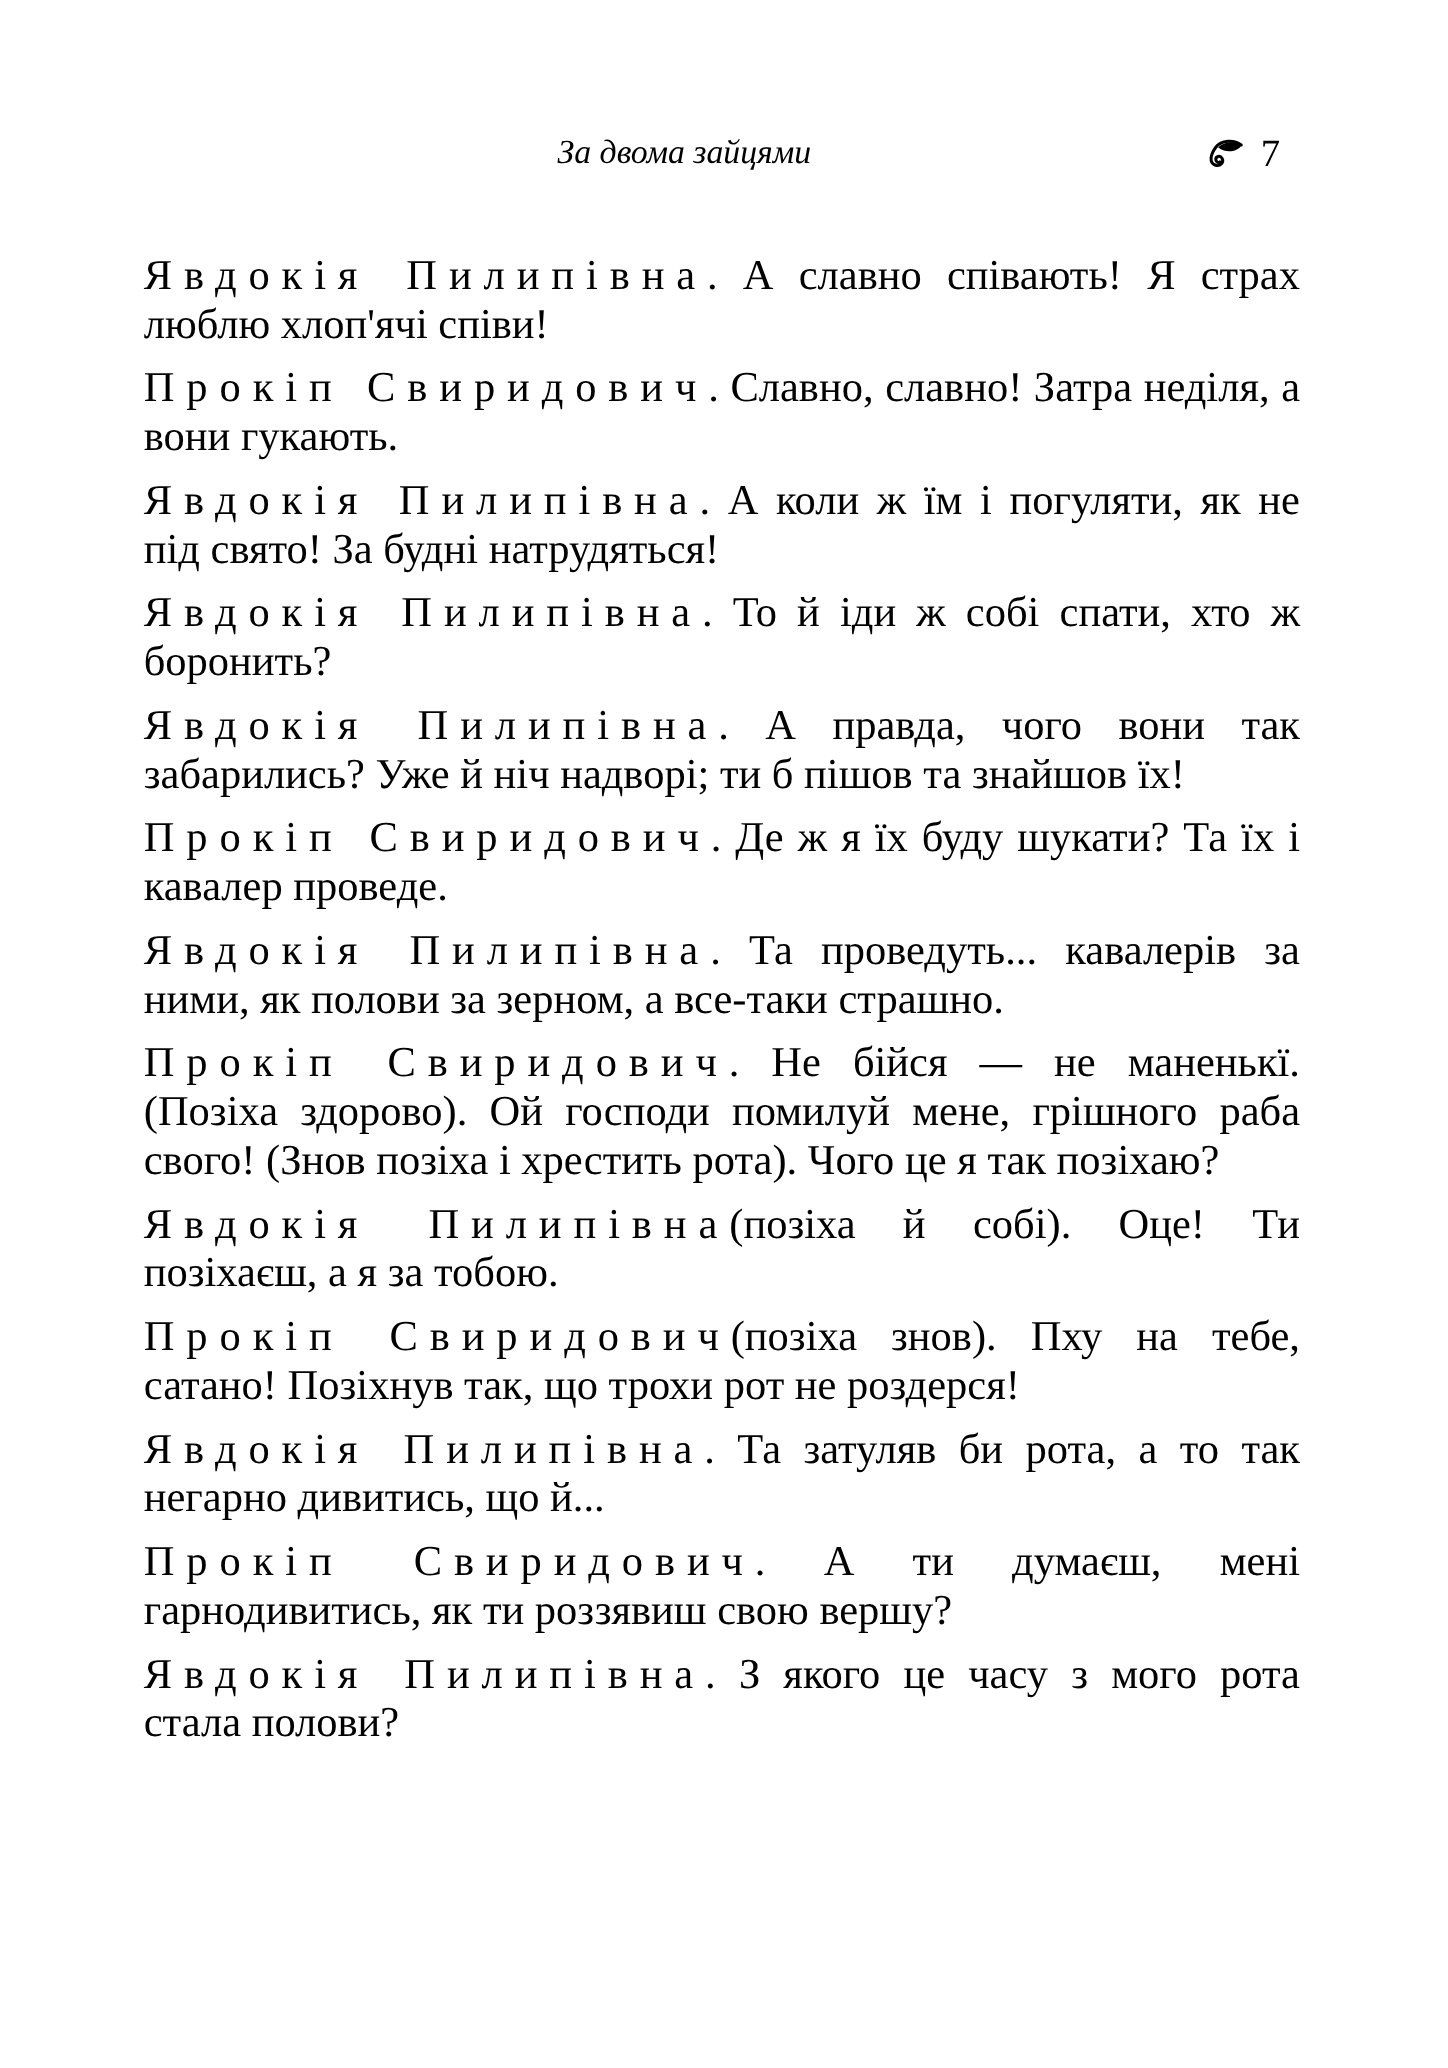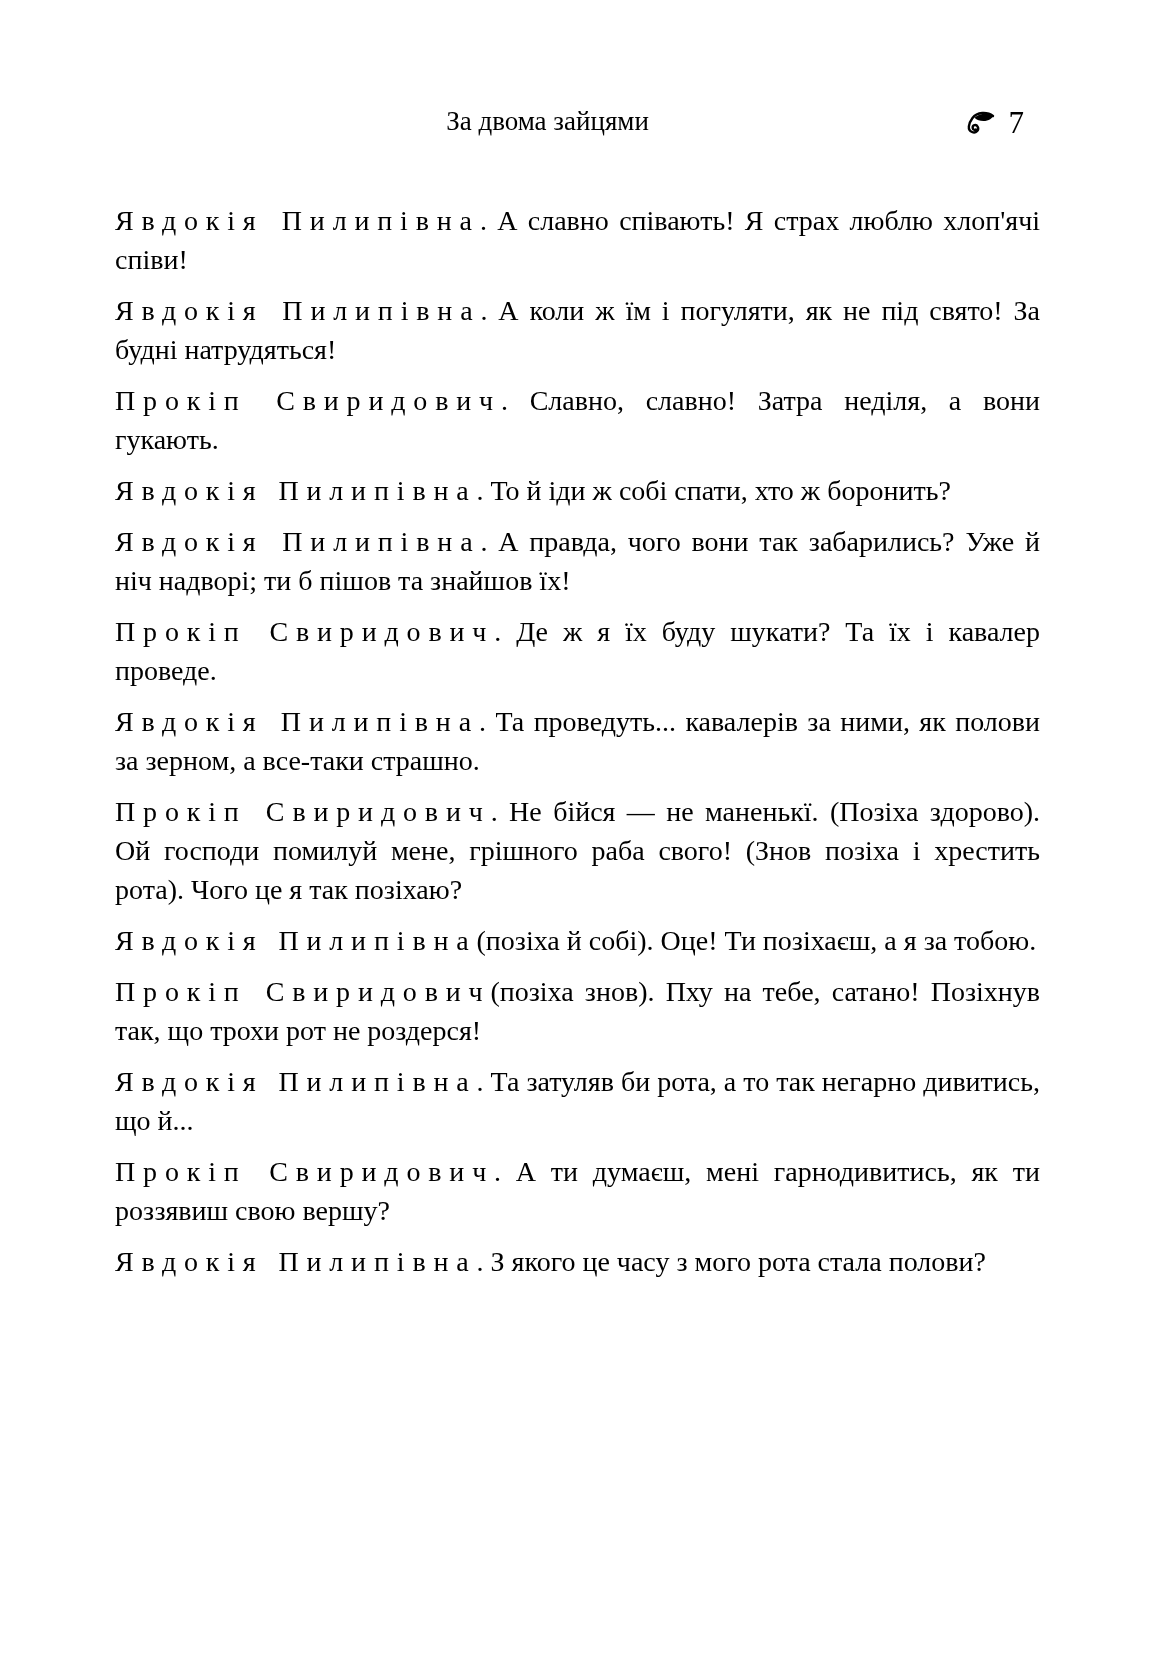--- a/index.html
+++ b/index.html
@@ -21,20 +21,21 @@
     position: relative;
     height: 42px;
     padding-top: 103px;
   }
   .running-title {
     position: absolute;
     left: -30px;
     right: 30px;
     top: 103px;
     text-align: center;
+    font-style: italic;
     font-size: 27px;
     line-height: 36px;
   }
   .header-right {
     position: absolute;
     right: 16px;
     top: 103px;
     display: flex;
     align-items: center;
     gap: 14px;
@@ -42,21 +43,21 @@
   }
   .fleuron svg { display: block; }
   .page-number {
     font-size: 31px;
     line-height: 40px;
   }
   .content {
     margin-top: 56px;
   }
   p.para {
-    font-size: 28px;
+    font-size: 34px;
     line-height: 39px;
     margin: 0 0 12px 0;
     text-align: justify;
   }
   .speaker {
     letter-spacing: 0.28em;
   }
 </style>
 </head>
 <body>
@@ -71,22 +72,22 @@
           <path d="M30 5 C24 0.5 14 1 9.5 7 C5.5 12.5 4 19 9 21 C13.2 22.6 16.4 19 14.7 15.8 C13.2 12.9 9.2 13.9 9.7 17 C10 18.8 11.8 19.4 12.9 18.5" fill="none" stroke="#000" stroke-width="2.4" stroke-linecap="round"></path>
           <path d="M30 5 C25 1.5 16.5 2 11.5 6.8 C15.3 10.6 23 11 27.2 8.2 C29 7 30 6.2 30 5 Z" fill="#000"></path>
         </svg>
       </span>
       <span class="page-number">7</span>
     </div>
   </div>
 
   <div class="content">
     <p class="para"><span class="speaker">Явдокія Пилипівна</span><span>. А славно співають! Я страх люблю хлоп'ячі співи!</span></p>
+    <p class="para"><span class="speaker">Прокіп Свиридович</span><span>. Славно, славно! Затра неділя, а вони гукають.</span></p>
     <p class="para"><span class="speaker">Явдокія Пилипівна</span><span>. А коли ж їм і погуляти, як не під свято! За будні натрудяться!</span></p>
-    <p class="para"><span class="speaker">Прокіп Свиридович</span><span>. Славно, славно! Затра неділя, а вони гукають.</span></p>
     <p class="para"><span class="speaker">Явдокія Пилипівна</span><span>. То й іди ж собі спати, хто ж боронить?</span></p>
     <p class="para"><span class="speaker">Явдокія Пилипівна</span><span>. А правда, чого вони так забарились? Уже й ніч надворі; ти б пішов та знайшов їх!</span></p>
     <p class="para"><span class="speaker">Прокіп Свиридович</span><span>. Де ж я їх буду шукати? Та їх і кавалер проведе.</span></p>
     <p class="para"><span class="speaker">Явдокія Пилипівна</span><span>. Та проведуть... кавалерів за ними, як полови за зерном, а все-таки страшно.</span></p>
     <p class="para"><span class="speaker">Прокіп Свиридович</span><span>. Не бійся — не маненькї. (Позіха здорово). Ой господи помилуй мене, грішного раба свого! (Знов позіха і хрестить рота). Чого це я так позіхаю?</span></p>
     <p class="para"><span class="speaker">Явдокія Пилипівна</span><span>(позіха й собі). Оце! Ти позіхаєш, а я за тобою.</span></p>
     <p class="para"><span class="speaker">Прокіп Свиридович</span><span>(позіха знов). Пху на тебе, сатано! Позіхнув так, що трохи рот не роздерся!</span></p>
     <p class="para"><span class="speaker">Явдокія Пилипівна</span><span>. Та затуляв би рота, а то так негарно дивитись, що й...</span></p>
     <p class="para"><span class="speaker">Прокіп Свиридович</span><span>. А ти думаєш, мені гарнодивитись, як ти роззявиш свою вершу?</span></p>
     <p class="para"><span class="speaker">Явдокія Пилипівна</span><span>. З якого це часу з мого рота стала полови?</span></p>

